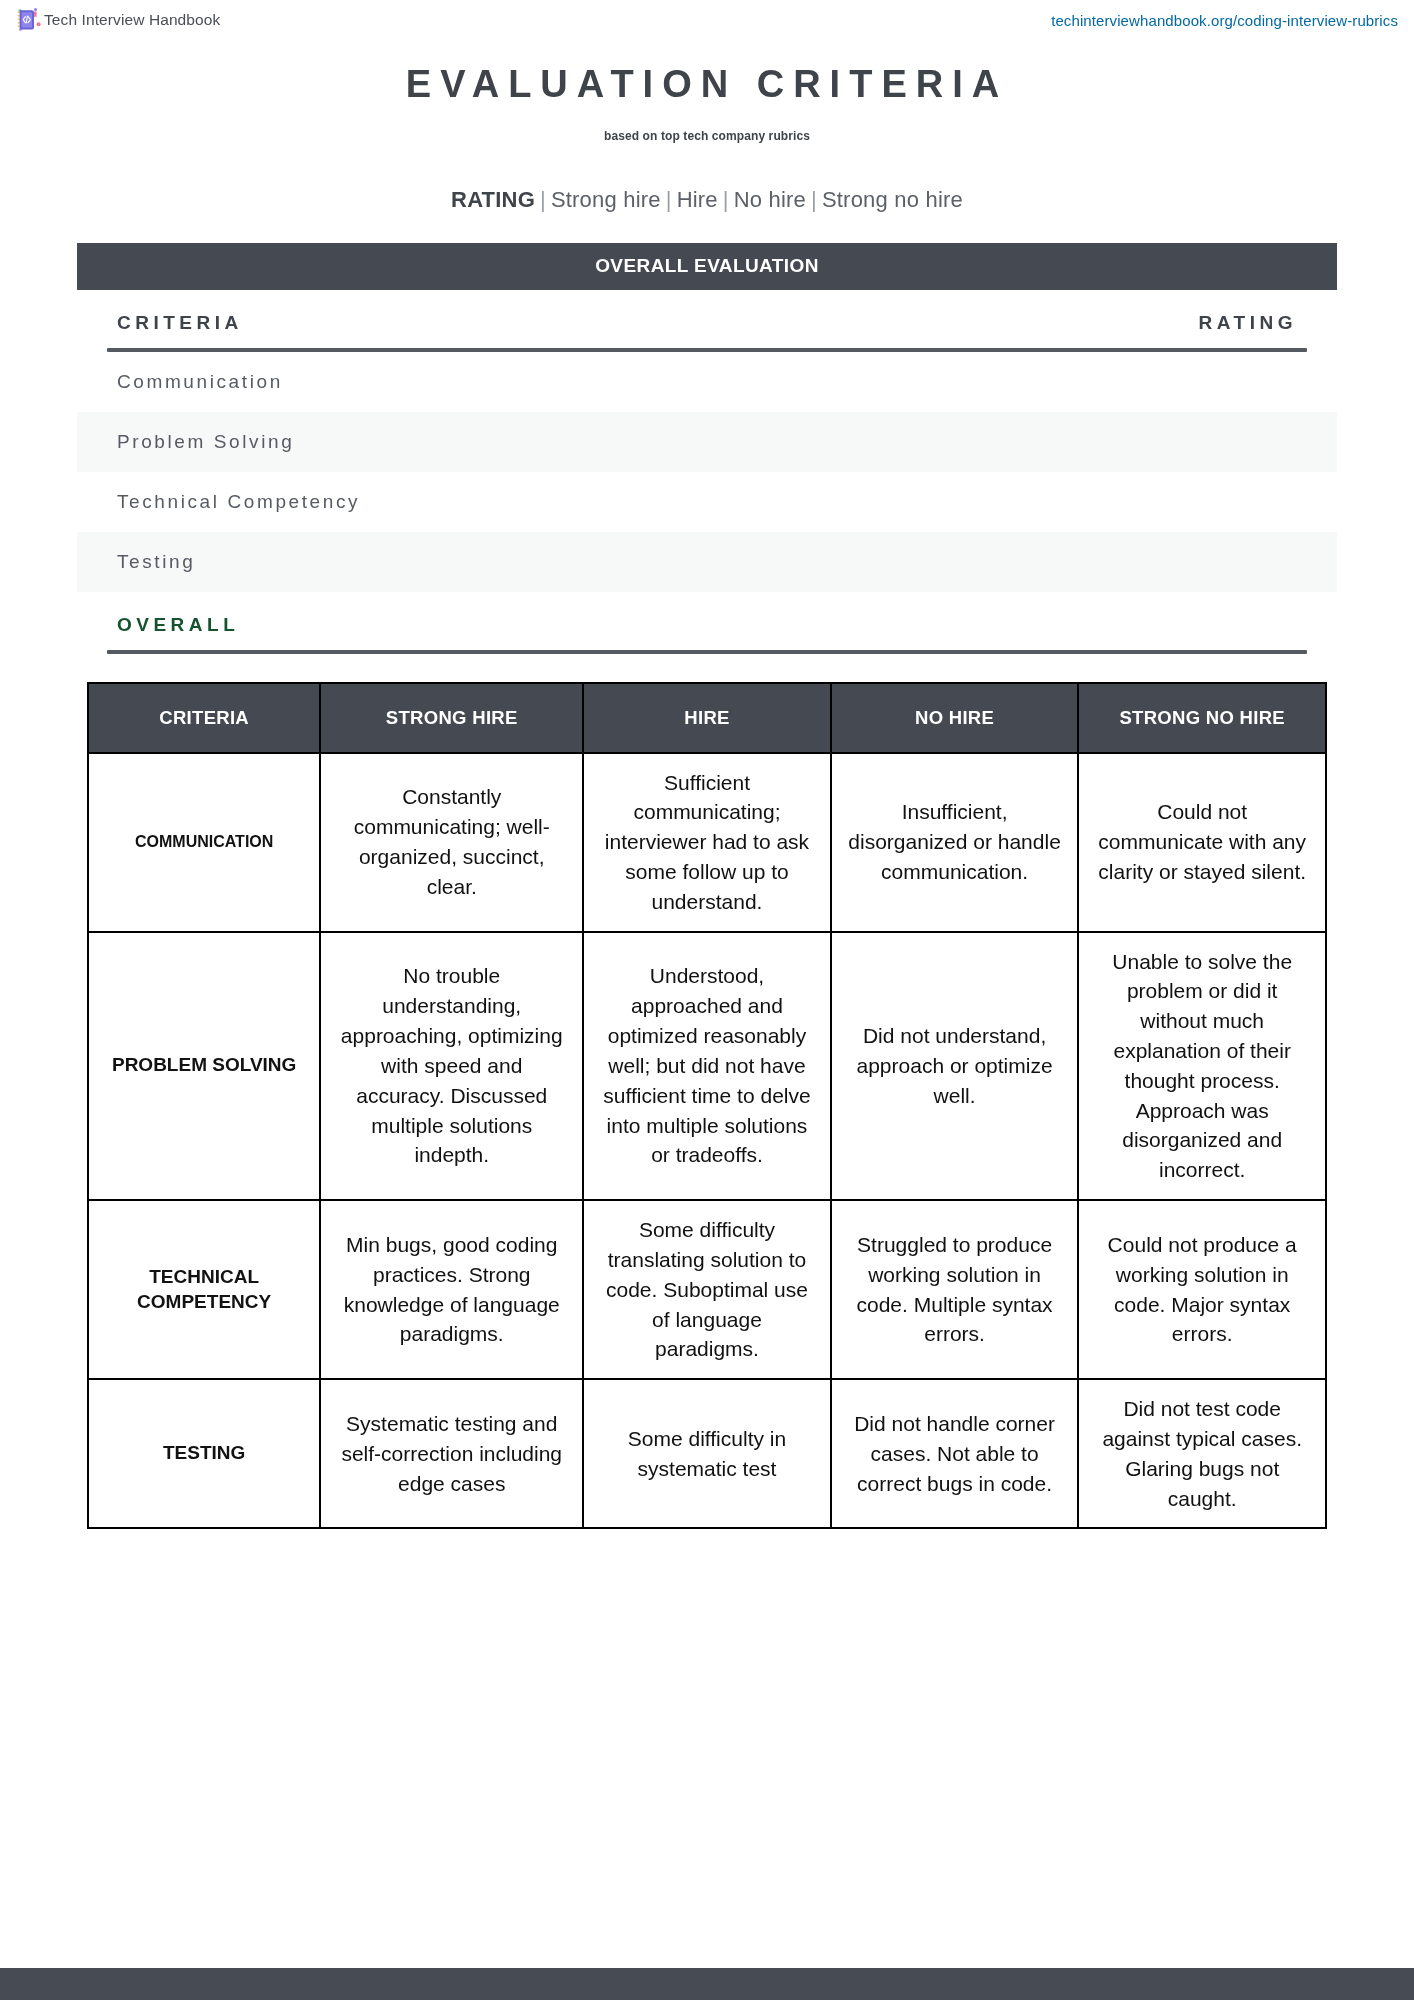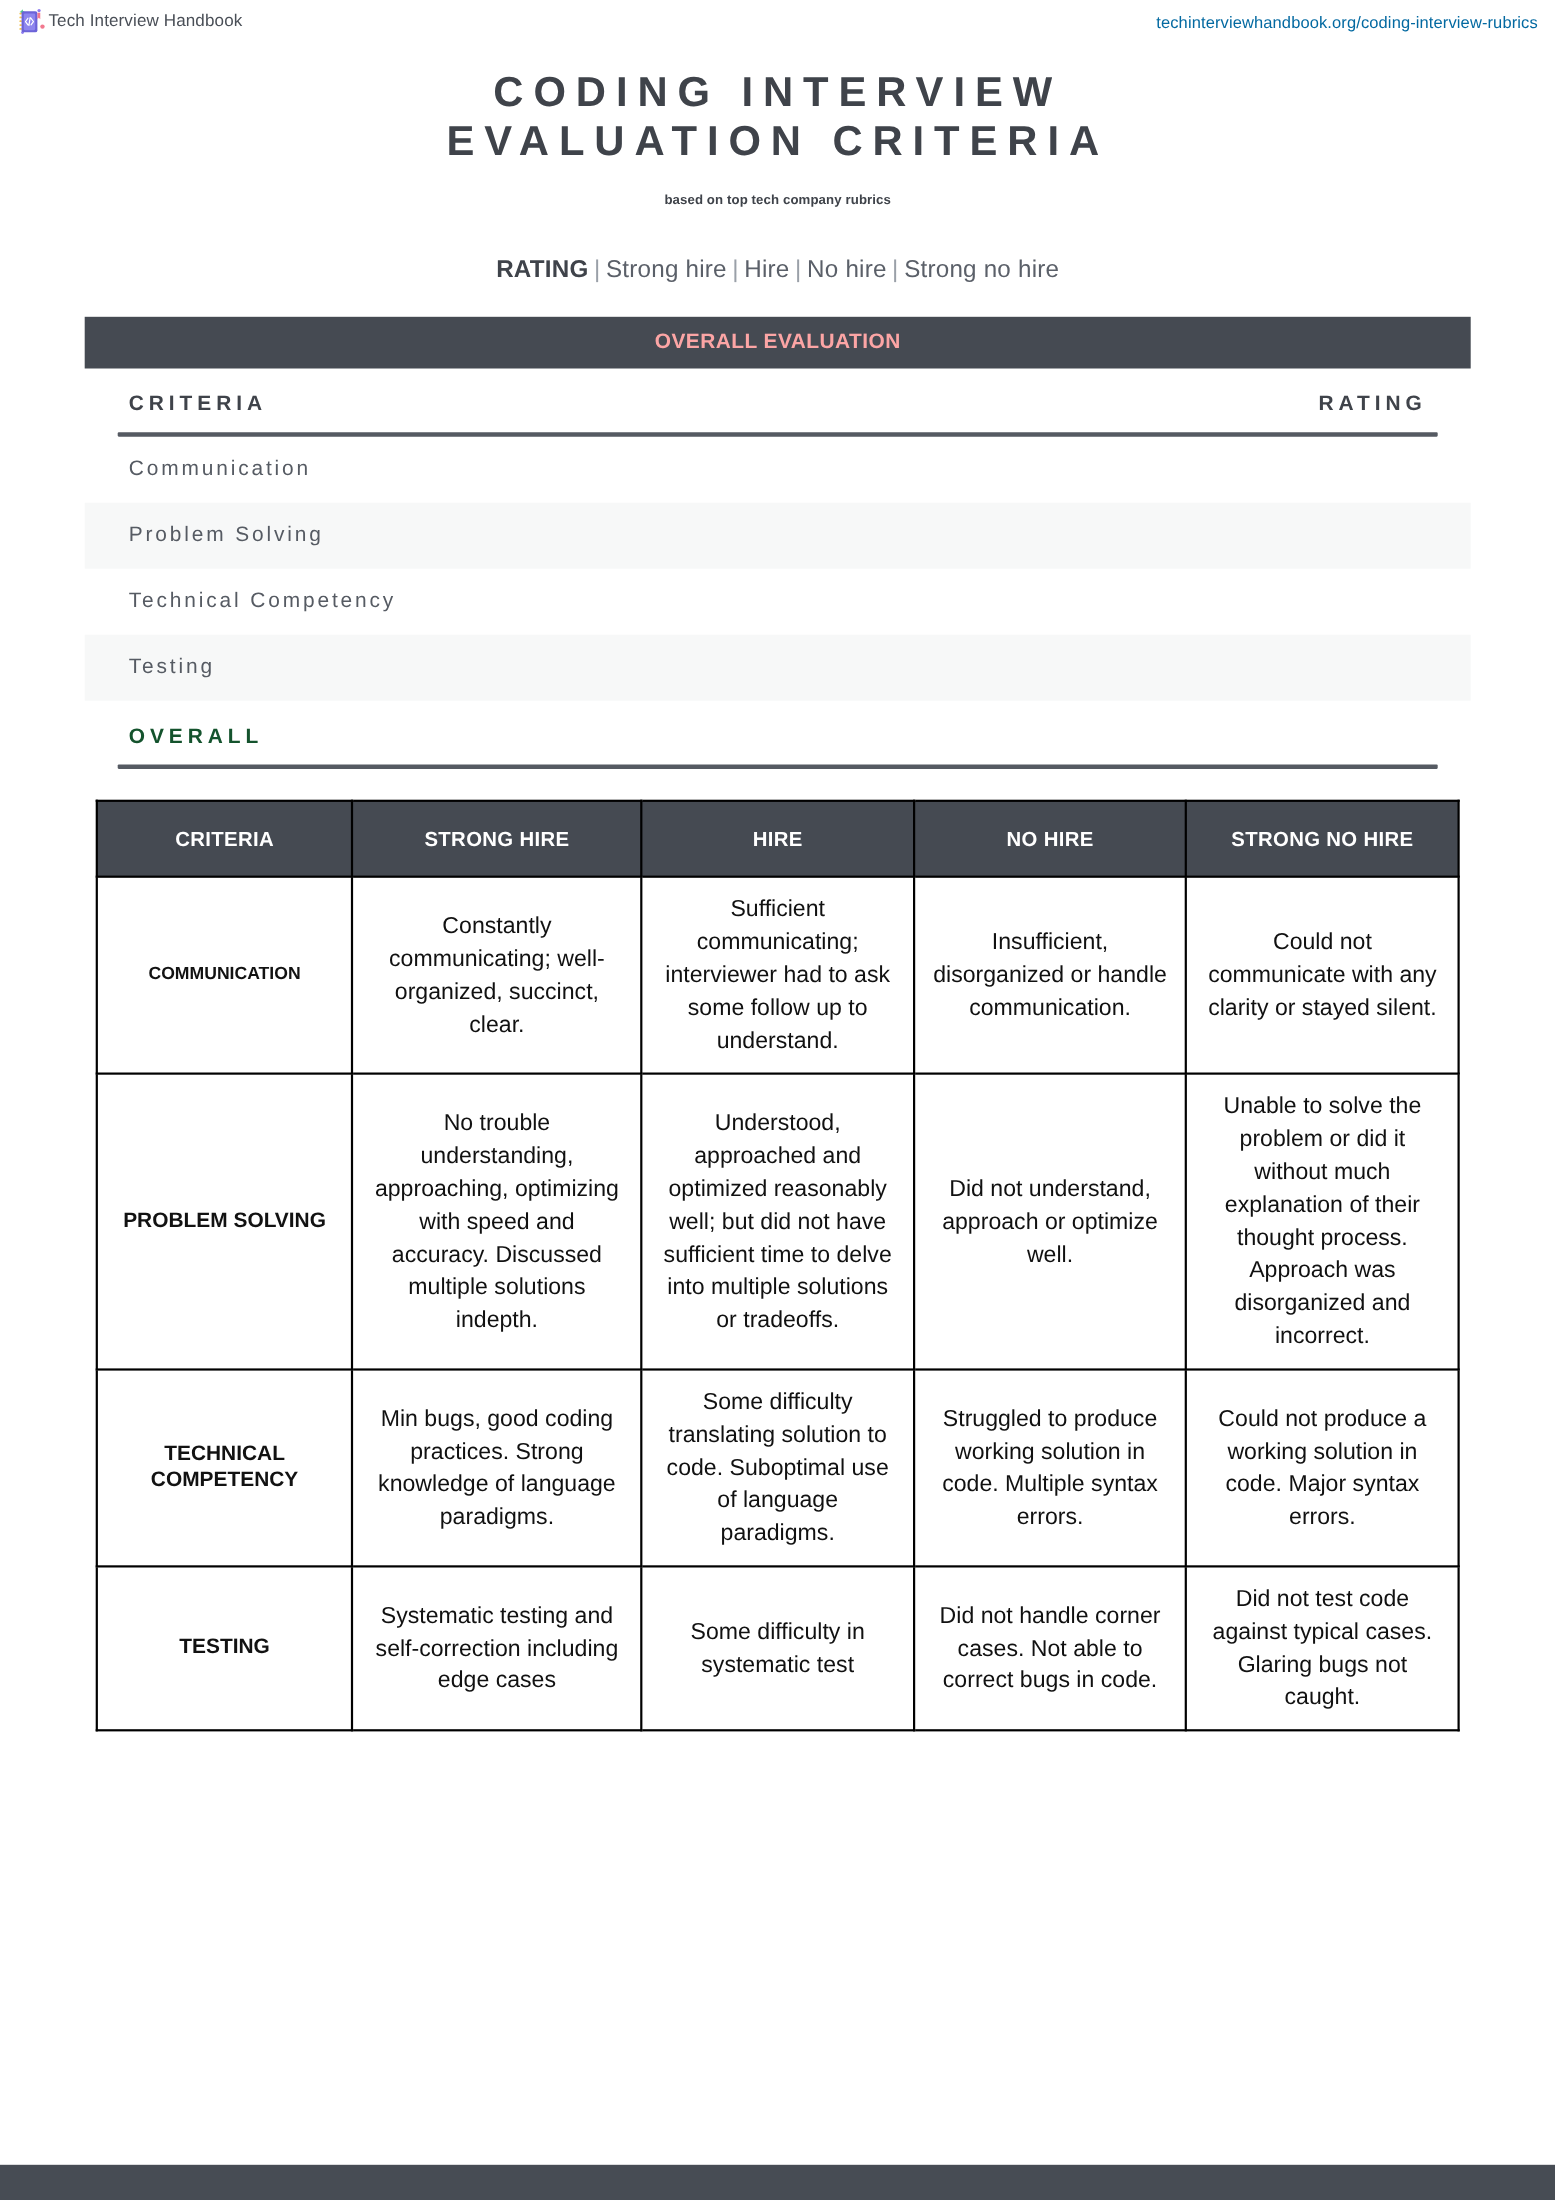--- a/index.html
+++ b/index.html
@@ -80,21 +80,21 @@
     padding: 0 5px;
   }
 
   
   .oe-wrap {
     width: 1260px;
     margin: 30px auto 0 auto;
   }
   .oe-banner {
     background: #454a52;
-    color: #fca5a5;
+    color: #ffffff;
     text-align: center;
     font-size: 19px;
     font-weight: bold;
     letter-spacing: .4px;
     padding: 12px 0 13px 0;
   }
   .oe-head {
     display: flex;
     align-items: flex-end;
     justify-content: space-between;
@@ -219,21 +219,20 @@
 
         <path d="M20 6.6h2.6v6l-1.3-1.4-1.3 1.4z" fill="#f2798f"></path>
       </svg>
     </span>
     <span class="brand-name">Tech Interview Handbook</span>
   </div>
   <div class="site-url">techinterviewhandbook.org/coding-interview-rubrics</div>
 </div>
 
 <div class="title-wrap">
-  <div class="main-title">CODING INTERVIEW</div>
   <div class="main-title">EVALUATION CRITERIA</div>
   <div class="subtitle">based on top tech company rubrics</div>
   <div class="rating-line">
     <span class="rl-label">RATING</span><span class="sep">|</span><span>Strong hire</span><span class="sep">|</span><span>Hire</span><span class="sep">|</span><span>No hire</span><span class="sep">|</span><span>Strong no hire</span>
   </div>
 </div>
 
 <div class="oe-wrap">
   <div class="oe-banner">OVERALL EVALUATION</div>
 

